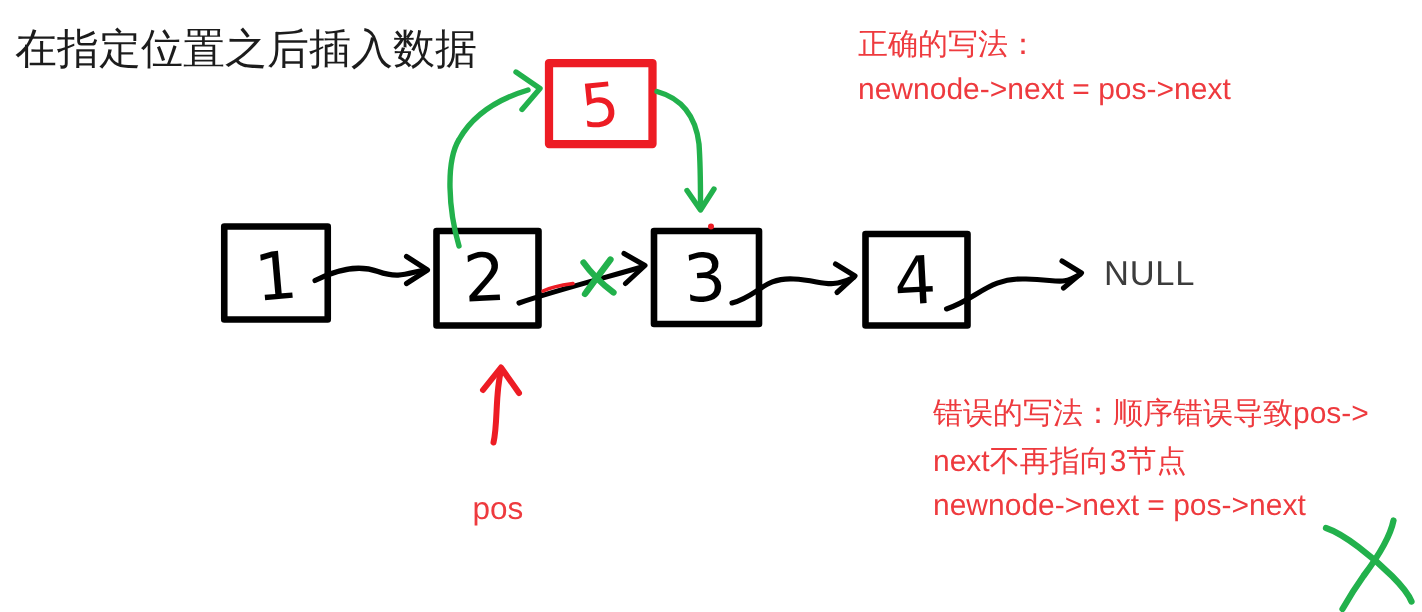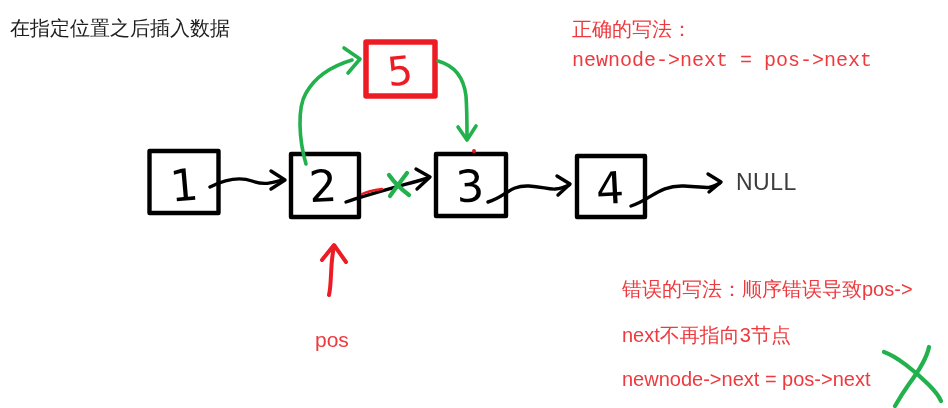--- a/index.html
+++ b/index.html
@@ -1,30 +1,30 @@
 <!DOCTYPE html>
 <html style="--red-stroke: #ed1c24; --red-text: #ee3a3e; --green: #22b14c; --ink: #000000; --null-gray: #3c3c3c;"><head>
 <meta charset="utf-8">
 <style>
   html,body{margin:0;padding:0;background:#fff;}
   .canvas{
     position:relative;width:948px;height:408px;background:#ffffff;overflow:hidden;
     font-family:"Liberation Sans","DejaVu Sans",sans-serif;
   }
   .lbl{position:absolute;white-space:nowrap;line-height:1.2;}
-  .title{left:10px;top:16px;font-size:20px;color:#1c1c1c;}
+  .title{left:10px;top:16px;font-size:28px;color:#1c1c1c;}
   .newnode-lbl{left:356px;top:8px;font-size:21px;color:var(--red-text);}
   .pos-next-lbl{left:436px;top:254px;font-size:21px;color:var(--red-text);}
   .pos-lbl{left:315px;top:304px;font-size:21px;color:var(--red-text);margin-top:23px;}
   .null-lbl{left:736px;top:169px;font-size:23px;color:var(--null-gray);letter-spacing:0.5px;}
   .code-block{position:absolute;color:var(--red-text);white-space:nowrap;}
-  .correct-block{left:572px;top:16px;font-size:20px;font-family:Liberation Mono, monospace;}
+  .correct-block{left:572px;top:16px;font-size:20px;}
   .correct-block div{height:33px;}
   .wrong-block{left:622px;top:262px;font-size:20px;}
-  .wrong-block div{height:32px;margin-top:14px;}
+  .wrong-block div{height:32px;}
   svg{position:absolute;left:0;top:0;}
   .stk{fill:none;stroke-linecap:round;stroke-linejoin:round;}
   .stk-black{stroke:var(--ink);stroke-width:3.4px;}
   .box-black{fill:none;stroke:var(--ink);stroke-width:4.4px;stroke-linejoin:round;}
   .box-red{fill:none;stroke:var(--red-stroke);stroke-width:5.5px;stroke-linejoin:round;}
   .stk-green{stroke:var(--green);stroke-width:3.6px;}
   .stk-green-x{stroke:var(--green);stroke-width:4.2px;}
   .stk-red{stroke:var(--red-stroke);stroke-width:4px;}
   .stk-red-thin{stroke:var(--red-stroke);stroke-width:2.4px;}
   .digit{font-family:"DejaVu Sans",sans-serif;font-size:44px;fill:var(--ink);}

